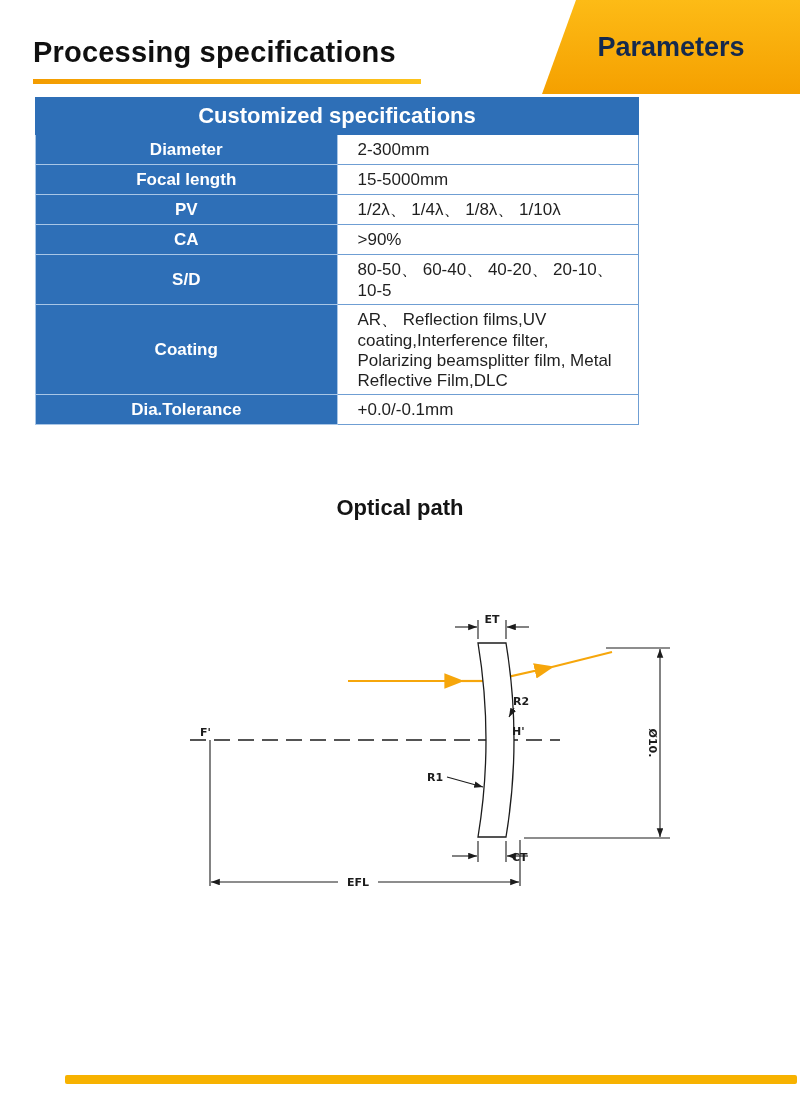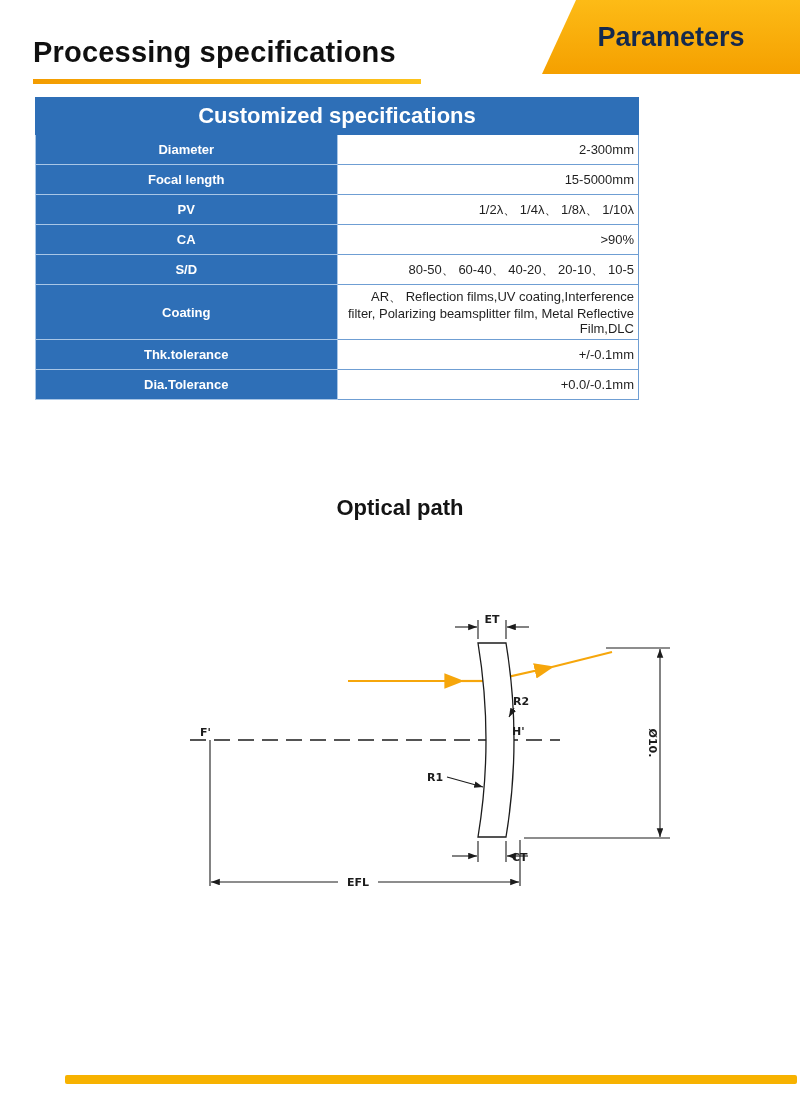--- a/index.html
+++ b/index.html
@@ -9,43 +9,43 @@
   }
   .page-title{
     position:absolute;left:33px;top:36px;font-size:29px;font-weight:600;
     color:#101010;letter-spacing:.2px;
   }
   .title-underline{
     position:absolute;left:33px;top:79px;width:388px;height:5px;
     background:linear-gradient(90deg,#f39c00,#fcc31c);
   }
   .banner{
-    position:absolute;top:0;right:0;width:258px;height:74px;
+    position:absolute;top:0;right:0;width:258px;height:94px;
     background:linear-gradient(180deg,#fdbb16,#f5a000);
     clip-path:polygon(34px 0,100% 0,100% 100%,0 100%);
     display:flex;align-items:center;justify-content:center;
   }
   .banner span{font-size:27px;font-weight:700;color:#15294d;}
   table.spec{
     position:absolute;left:35px;top:97px;width:604px;
     border-collapse:collapse;table-layout:fixed;
   }
   table.spec th{
     background:#2e6fb7;color:#ffffff;font-size:22px;font-weight:700;
     padding:5px 0;border:1px solid #2e6fb7;
   }
   table.spec td{
-    font-size:13px;padding:3px 4px;height:23px;vertical-align:middle;margin-left:48px;
+    font-size:17px;padding:3px 20px;height:23px;vertical-align:middle;margin-left:48px;
   }
   td.lbl{
     width:164px;background:#2e6fb7;color:#ffffff;font-weight:700;
     text-align:center;border:1px solid #a9c6e6;
   }
   td.val{
-    text-align:right;color:#1f1f1f;border:1px solid #6f9ed3;
+    text-align:left;color:#1f1f1f;border:1px solid #6f9ed3;
   }
   .optical-title{
     position:absolute;top:495px;left:0;width:800px;text-align:center;
     font-size:22px;font-weight:600;color:#141414;
   }
   svg.diagram{position:absolute;left:0;top:590px;}
   svg .k{stroke:#1c1c1c;stroke-width:1.1;fill:none;}
   svg .dash{stroke:#1c1c1c;stroke-width:1.3;fill:none;stroke-dasharray:16 8;}
   svg .ray{stroke:#f6a60b;stroke-width:2.2;fill:none;}
   svg .lens{fill:#ffffff;stroke:#1c1c1c;stroke-width:1.3;}
@@ -91,24 +91,20 @@
       <td class="lbl">CA</td>
       <td class="val">&gt;90%</td>
     </tr>
     <tr>
       <td class="lbl">S/D</td>
       <td class="val">80-50、 60-40、 40-20、 20-10、 10-5</td>
     </tr>
     <tr>
       <td class="lbl">Coating</td>
       <td class="val">AR、 Reflection films,UV coating,Interference filter, Polarizing beamsplitter film, Metal Reflective Film,DLC</td>
-    </tr>
-    <tr>
-      <td class="lbl">Thk.tolerance</td>
-      <td class="val">+/-0.1mm</td>
     </tr>
     <tr>
       <td class="lbl">Dia.Tolerance</td>
       <td class="val">+0.0/-0.1mm</td>
     </tr>
   </tbody>
 </table>
 
 <div class="optical-title">Optical path</div>
 

